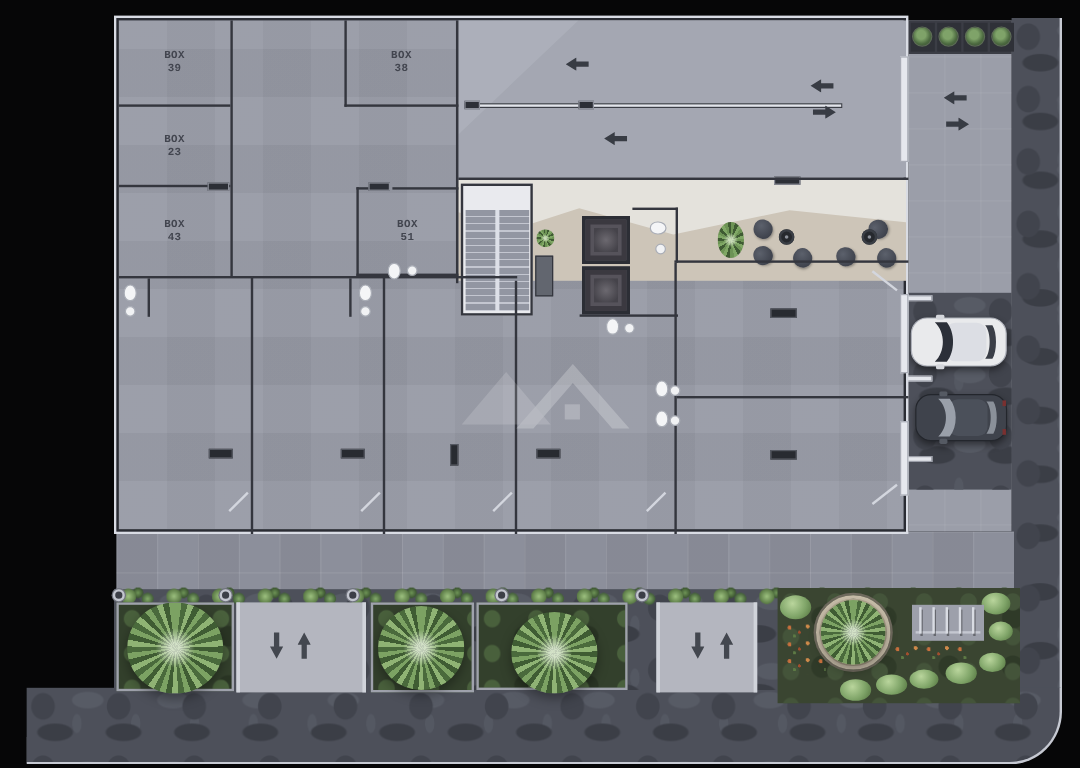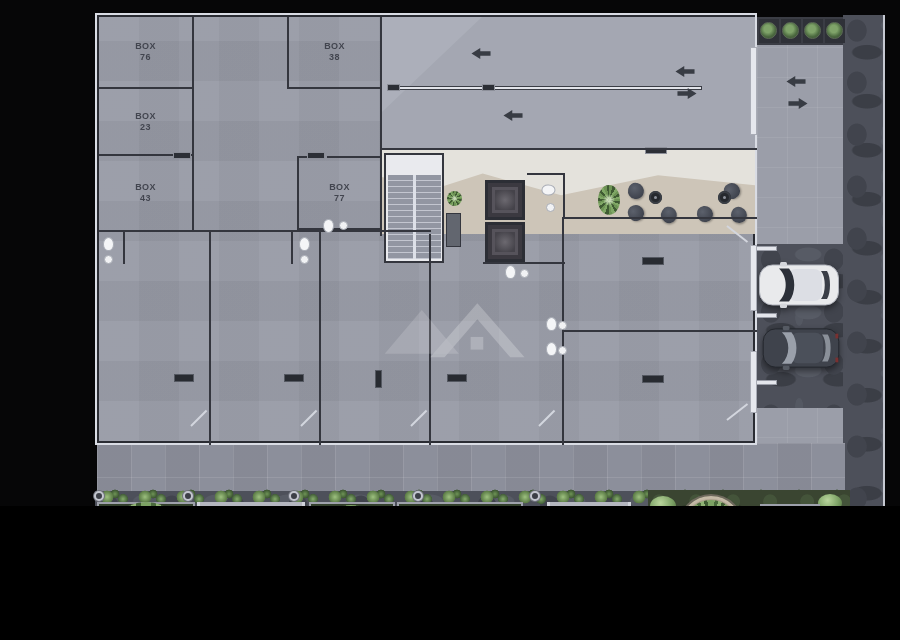--- a/index.html
+++ b/index.html
@@ -1,18 +1,18 @@
 <!DOCTYPE html>
 <html><head>
 <meta charset="utf-8">
 <style>
   html,body{margin:0;padding:0;background:#000;}
   *{box-sizing:border-box;}
-  .stage{position:relative;width:900px;height:506px;background:#060607;overflow:hidden;
-         font-family:Liberation Sans, sans-serif;}
+  .stage{position:relative;width:900px;height:640px;background:#060607;overflow:hidden;
+         font-family:Liberation Mono, monospace;}
   .abs{position:absolute;}
 
   
   .stone{background-color:#4d505a;background-image:
     radial-gradient(closest-side at 22% 30%,#41444d 0 68%,transparent 74%),
     radial-gradient(closest-side at 72% 18%,#575b65 0 62%,transparent 70%),
     radial-gradient(closest-side at 42% 76%,#3b3e46 0 58%,transparent 66%),
     radial-gradient(closest-side at 86% 68%,#545862 0 52%,transparent 60%);
     background-size:63px 52px,71px 58px,57px 49px,49px 44px;}
   .tiles2{background-color:#9b9ea9;background-image:
@@ -213,37 +213,37 @@
     <div class="chair" style="left:529px;top:188px;transform:rotate(-18deg);"></div>
     <div class="chair" style="left:562px;top:190px;transform:rotate(32deg);"></div>
     <div class="chair" style="left:598px;top:189px;transform:rotate(-8deg);"></div>
     <div class="chair" style="left:632px;top:190px;transform:rotate(20deg);"></div>
     <div class="chair" style="left:625px;top:166px;transform:rotate(-25deg);"></div>
     <div class="tbl" style="left:550px;top:174px;"></div>
     <div class="tbl" style="left:619px;top:174px;"></div>
 
     <div class="room" style="left:0;top:0;width:93px;height:70px;">
       <div class="lbl"><span>BOX</span><br>
-      <span>76</span></div>
+      <span>39</span></div>
       </div>
     <div class="room" style="left:0;top:72px;width:93px;height:65px;">
       <div class="lbl"><span>BOX</span><br>
       <span>23</span></div>
       </div>
     <div class="room" style="left:0;top:139px;width:93px;height:74px;">
       <div class="lbl"><span>BOX</span><br>
       <span>43</span></div>
       </div>
     <div class="room" style="left:190px;top:0;width:91px;height:70px;">
       <div class="lbl"><span>BOX</span><br>
       <span>38</span></div>
       </div>
     <div class="room" style="left:200px;top:141px;width:81px;height:70px;">
       <div class="lbl"><span>BOX</span><br>
-      <span>77</span></div>
+      <span>51</span></div>
       </div>
 
     <div class="wall" style="left:93px;top:0;width:2px;height:213px;"></div>
     <div class="wall" style="left:0;top:70px;width:93px;height:2px;"></div>
     <div class="wall" style="left:0;top:137px;width:93px;height:2px;"></div>
     <div class="wall" style="left:188px;top:0;width:2px;height:72px;"></div>
     <div class="wall" style="left:188px;top:70px;width:95px;height:2px;"></div>
     <div class="wall" style="left:198px;top:139px;width:2px;height:74px;"></div>
     <div class="wall" style="left:198px;top:139px;width:12px;height:2px;"></div>
     <div class="wall" style="left:228px;top:139px;width:55px;height:2px;"></div>

